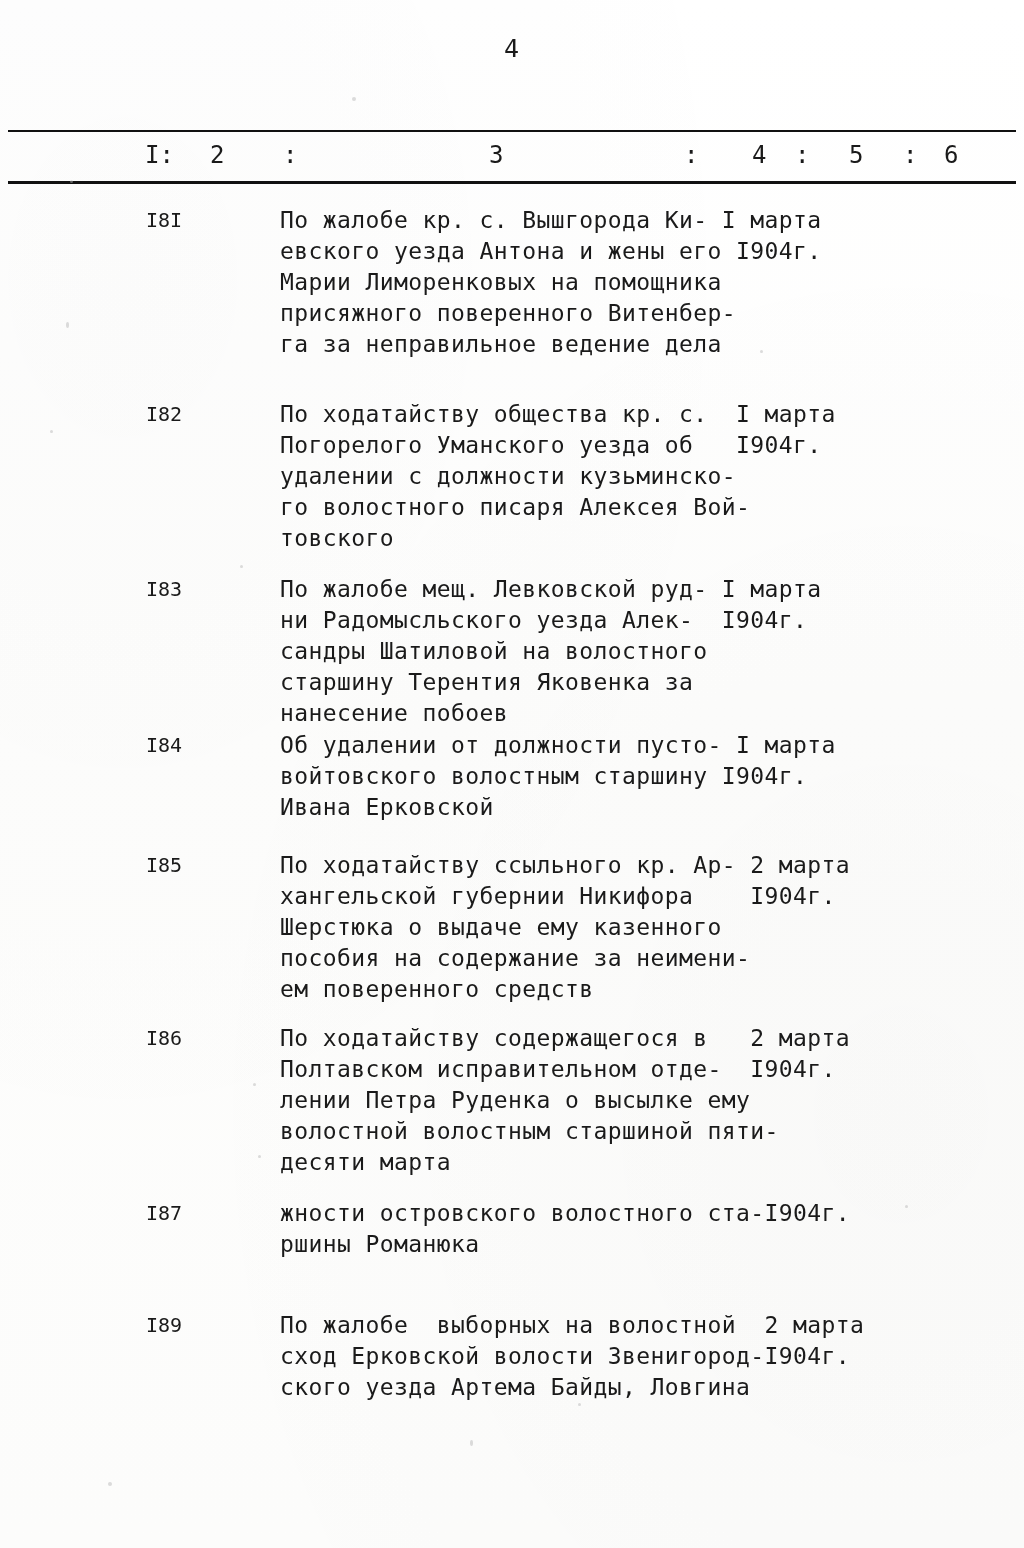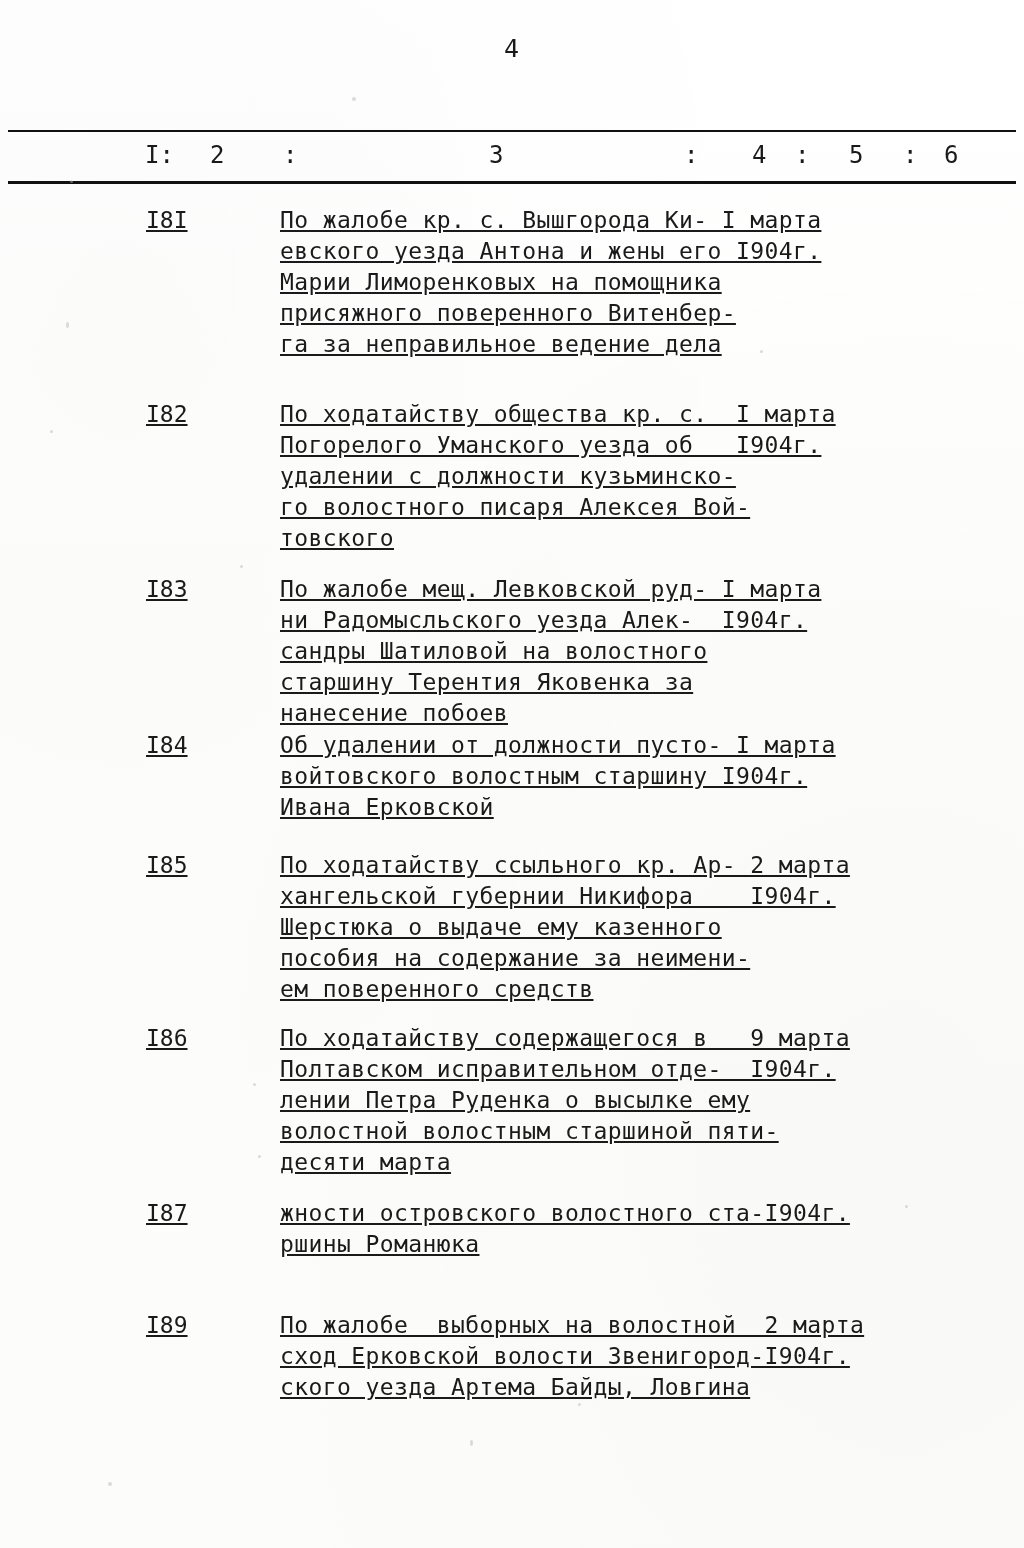--- a/index.html
+++ b/index.html
@@ -73,37 +73,35 @@
     width: 1024px;
   }
   .entry {
     position: relative;
     width: 1024px;
   }
   .entry-num {
     position: absolute;
     left: 146px;
     top: 0;
-    font-size: 23px;
+    font-size: 20px;
     line-height: 31px;
     white-space: pre;
-    text-decoration: underline;
   }
   .entry-body {
     position: absolute;
     left: 280px;
     top: 0;
     width: 740px;
   }
   .line {
     font-size: 23px;
     line-height: 31px;
     white-space: pre;
     letter-spacing: 0.4px;
-    text-decoration: underline;
   }
 </style>
 </head>
 <body>
 
 <div class="page">
   <div class="scan-tint"></div>
 
   <div class="folio">4</div>
 
@@ -168,21 +166,21 @@
           <div class="line">По ходатайству ссыльного кр. Ар- 2 марта</div>
           <div class="line">хангельской губернии Никифора    I904г.</div>
           <div class="line">Шерстюка о выдаче ему казенного</div>
           <div class="line">пособия на содержание за неимени-</div>
           <div class="line">ем поверенного средств</div>
         </div>
       </div>
       <div class="entry" style="position: absolute; top: 818px; left: 0px;">
         <div class="entry-num">I86</div>
         <div class="entry-body">
-          <div class="line">По ходатайству содержащегося в   9 марта</div>
+          <div class="line">По ходатайству содержащегося в   2 марта</div>
           <div class="line">Полтавском исправительном отде-  I904г.</div>
           <div class="line">лении Петра Руденка о высылке ему</div>
           <div class="line">волостной волостным старшиной пяти-</div>
           <div class="line">десяти марта</div>
         </div>
       </div>
       <div class="entry" style="position: absolute; top: 993px; left: 0px;">
         <div class="entry-num">I87</div>
         <div class="entry-body">
           <div class="line">жности островского волостного ста-I904г.</div>

